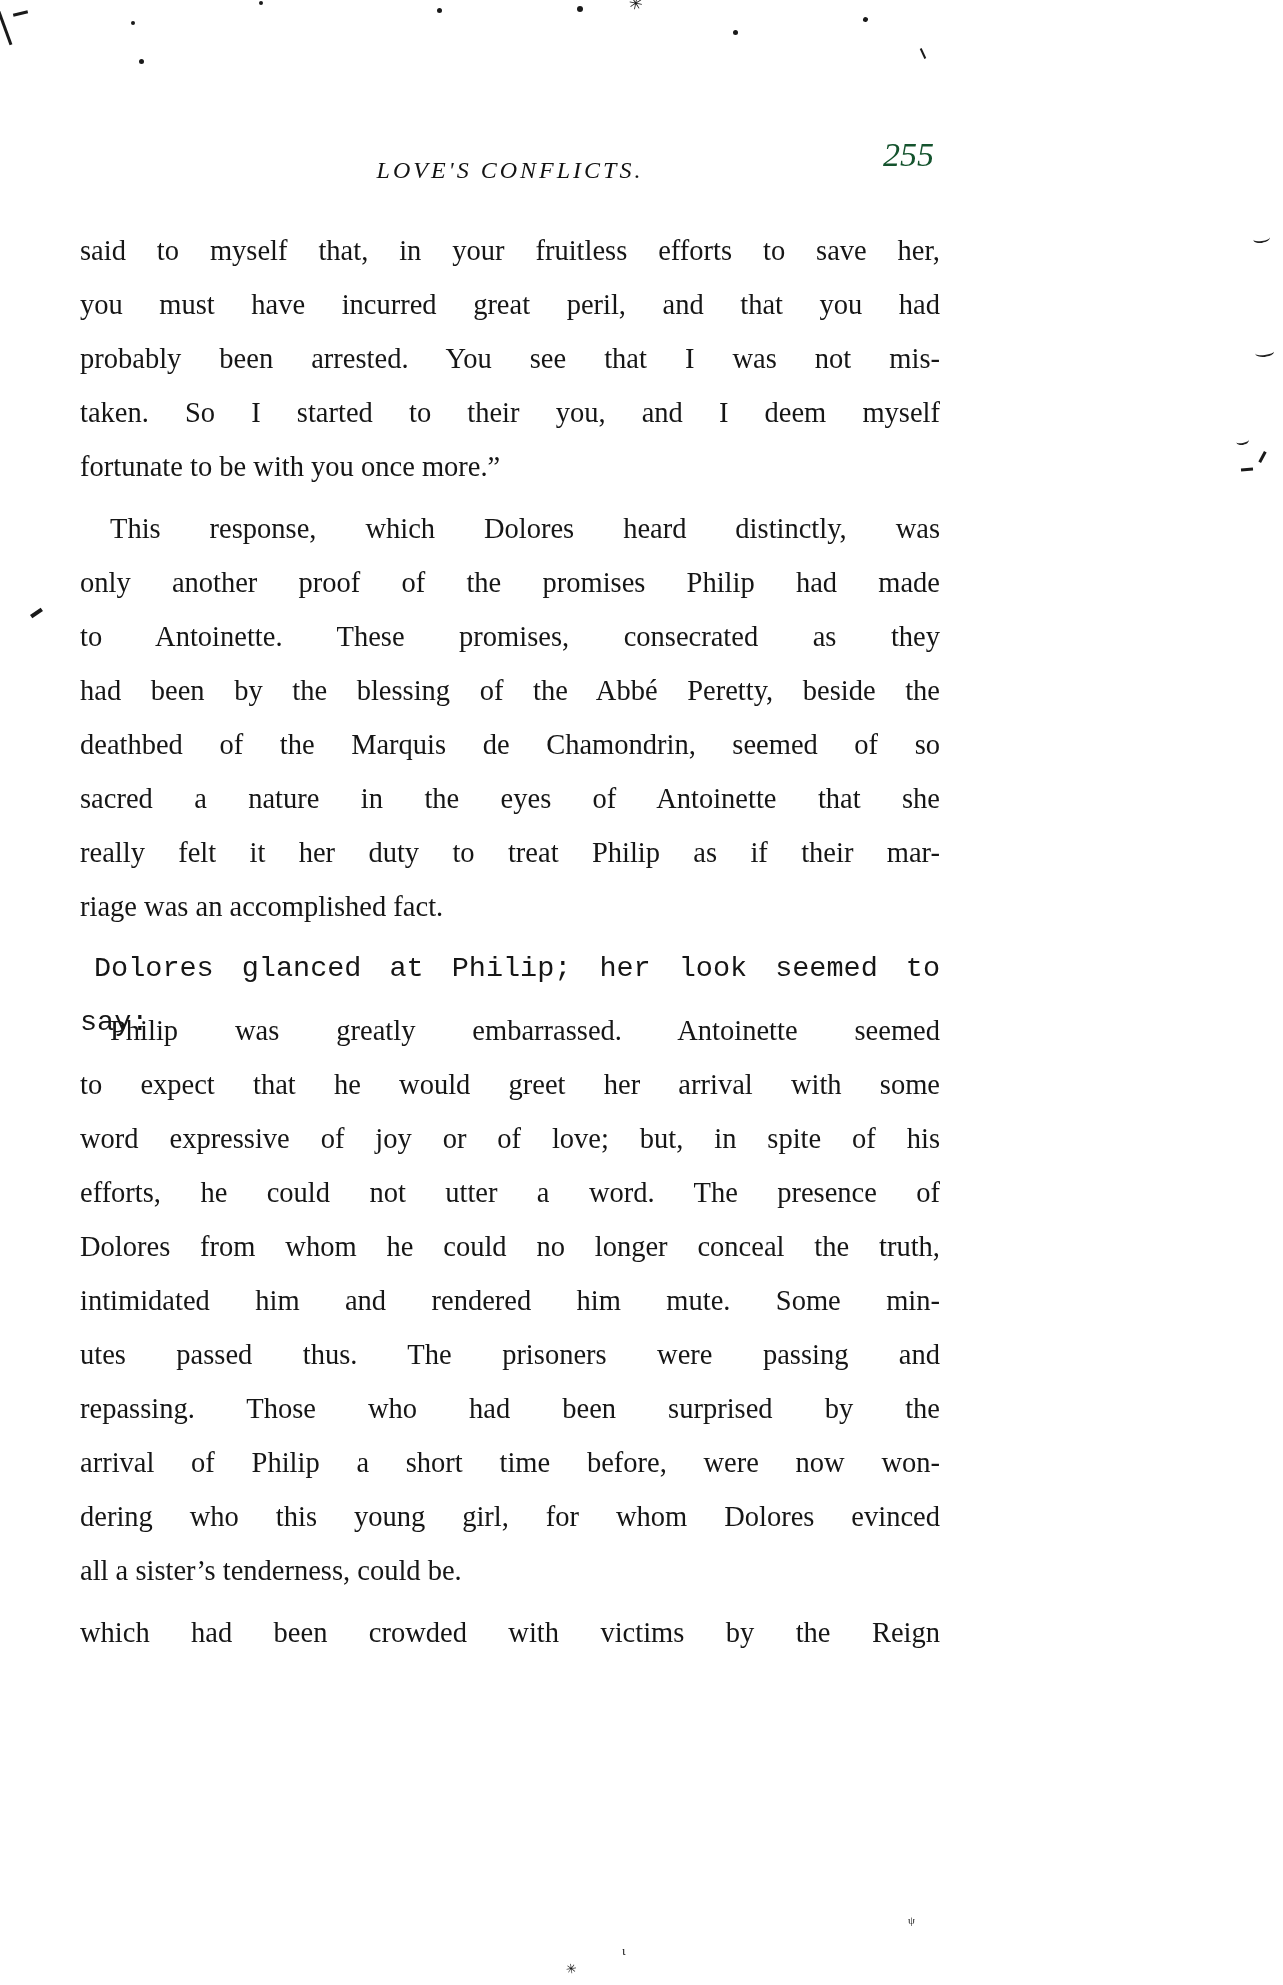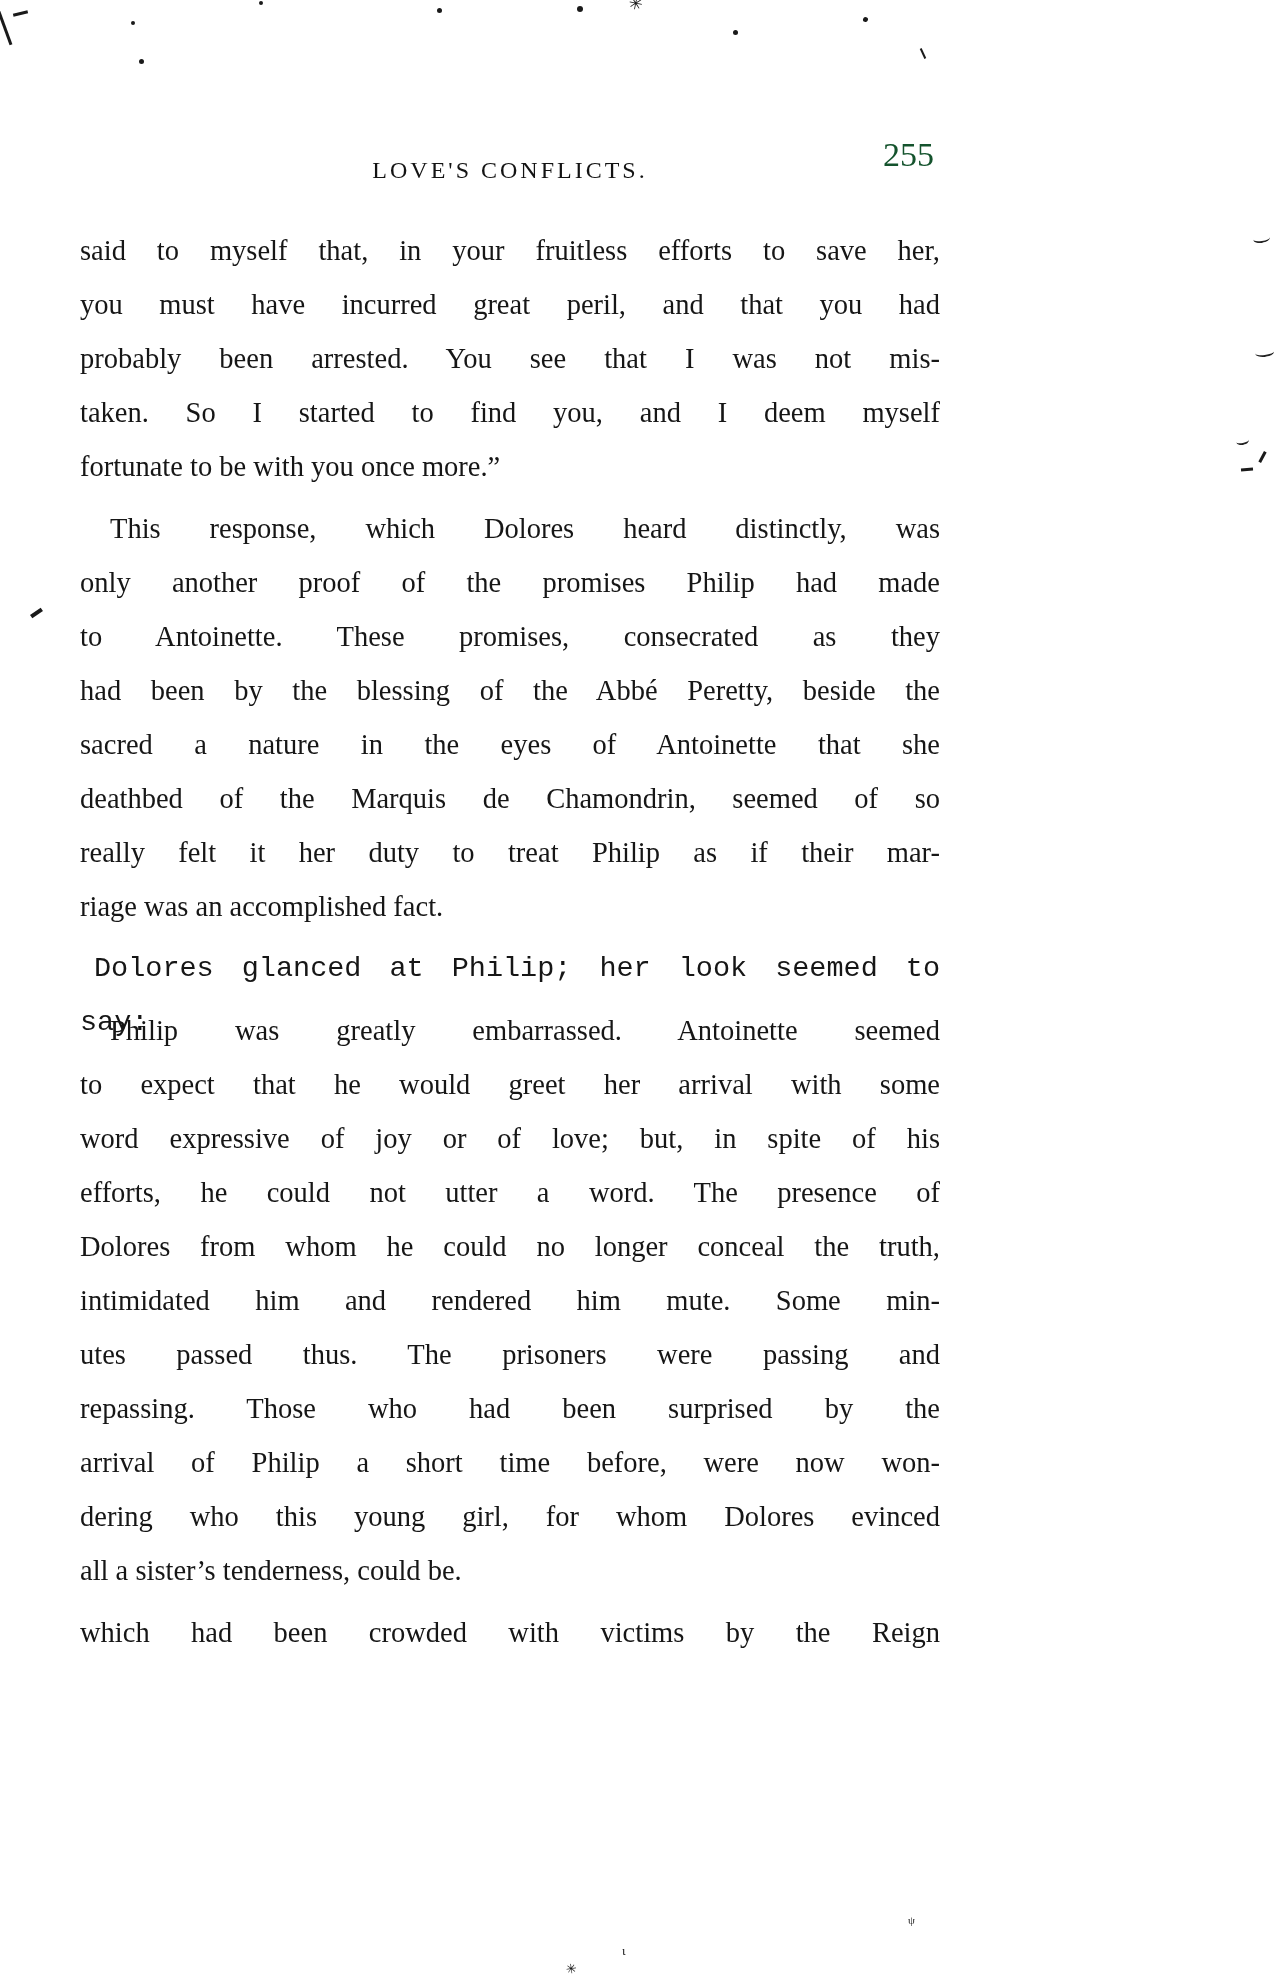--- a/index.html
+++ b/index.html
@@ -15,20 +15,21 @@
   }
   .content {
     position: absolute;
     left: 72px;
     top: 130px;
     width: 876px;
   }
   .running-head {
     position: relative;
     height: 86px;
+    font-style: italic;
   }
   .head-title {
     text-align: center;
     padding-top: 27px;
     font-size: 24px;
     letter-spacing: 3px;
     font-variant: small-caps;
     font-weight: 400;
     color: #131313;
   }
@@ -75,30 +76,30 @@
   <div class="content">
     <div class="running-head">
       <div class="head-title">LOVE'S CONFLICTS.</div>
       <div class="page-num">255</div>
     </div>
     <div class="body-text" id="body-text">
         <div class="para">
           <div class="line">said to myself that, in your fruitless efforts to save her,</div>
           <div class="line">you must have incurred great peril, and that you had</div>
           <div class="line">probably been arrested. You see that I was not mis-</div>
-          <div class="line">taken. So I started to find you, and I deem myself</div>
+          <div class="line">taken. So I started to their you, and I deem myself</div>
           <div class="line last">fortunate to be with you once more.”</div>
         </div>
         <div class="para">
           <div class="line" style="text-indent: 30px;">This response, which Dolores heard distinctly, was</div>
           <div class="line">only another proof of the promises Philip had made</div>
           <div class="line">to Antoinette. These promises, consecrated as they</div>
           <div class="line">had been by the blessing of the Abbé Peretty, beside the</div>
+          <div class="line">deathbed of the Marquis de Chamondrin, seemed of so</div>
           <div class="line">sacred a nature in the eyes of Antoinette that she</div>
-          <div class="line">deathbed of the Marquis de Chamondrin, seemed of so</div>
           <div class="line">really felt it her duty to treat Philip as if their mar-</div>
           <div class="line last">riage was an accomplished fact.</div>
         </div>
         <div class="para">
           <div class="line" style="text-indent: 14px; font-family: Liberation Mono, monospace;">Dolores glanced at Philip; her look seemed to say:</div>
         </div>
         <div class="para">
           <div class="line" style="text-indent: 30px;">Philip was greatly embarrassed. Antoinette seemed</div>
           <div class="line">to expect that he would greet her arrival with some</div>
           <div class="line">word expressive of joy or of love; but, in spite of his</div>

